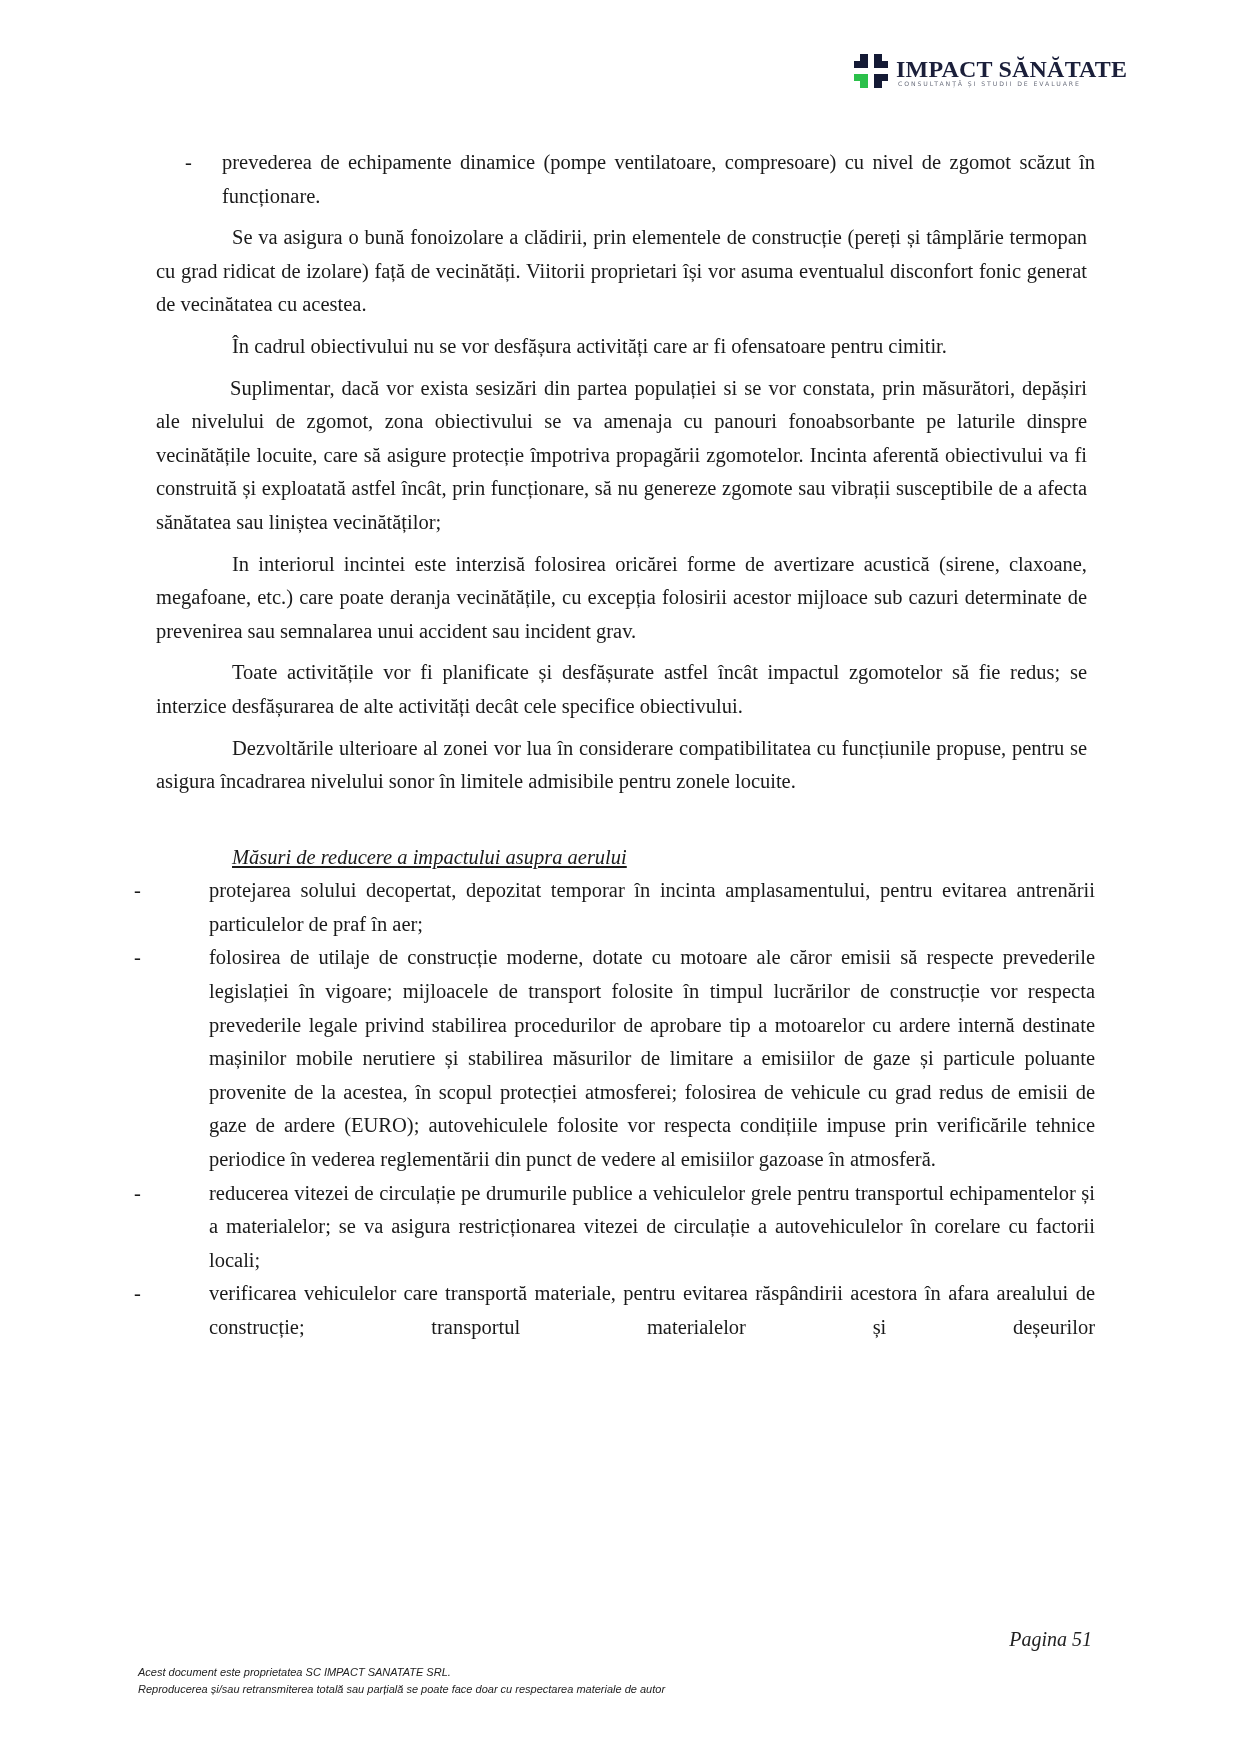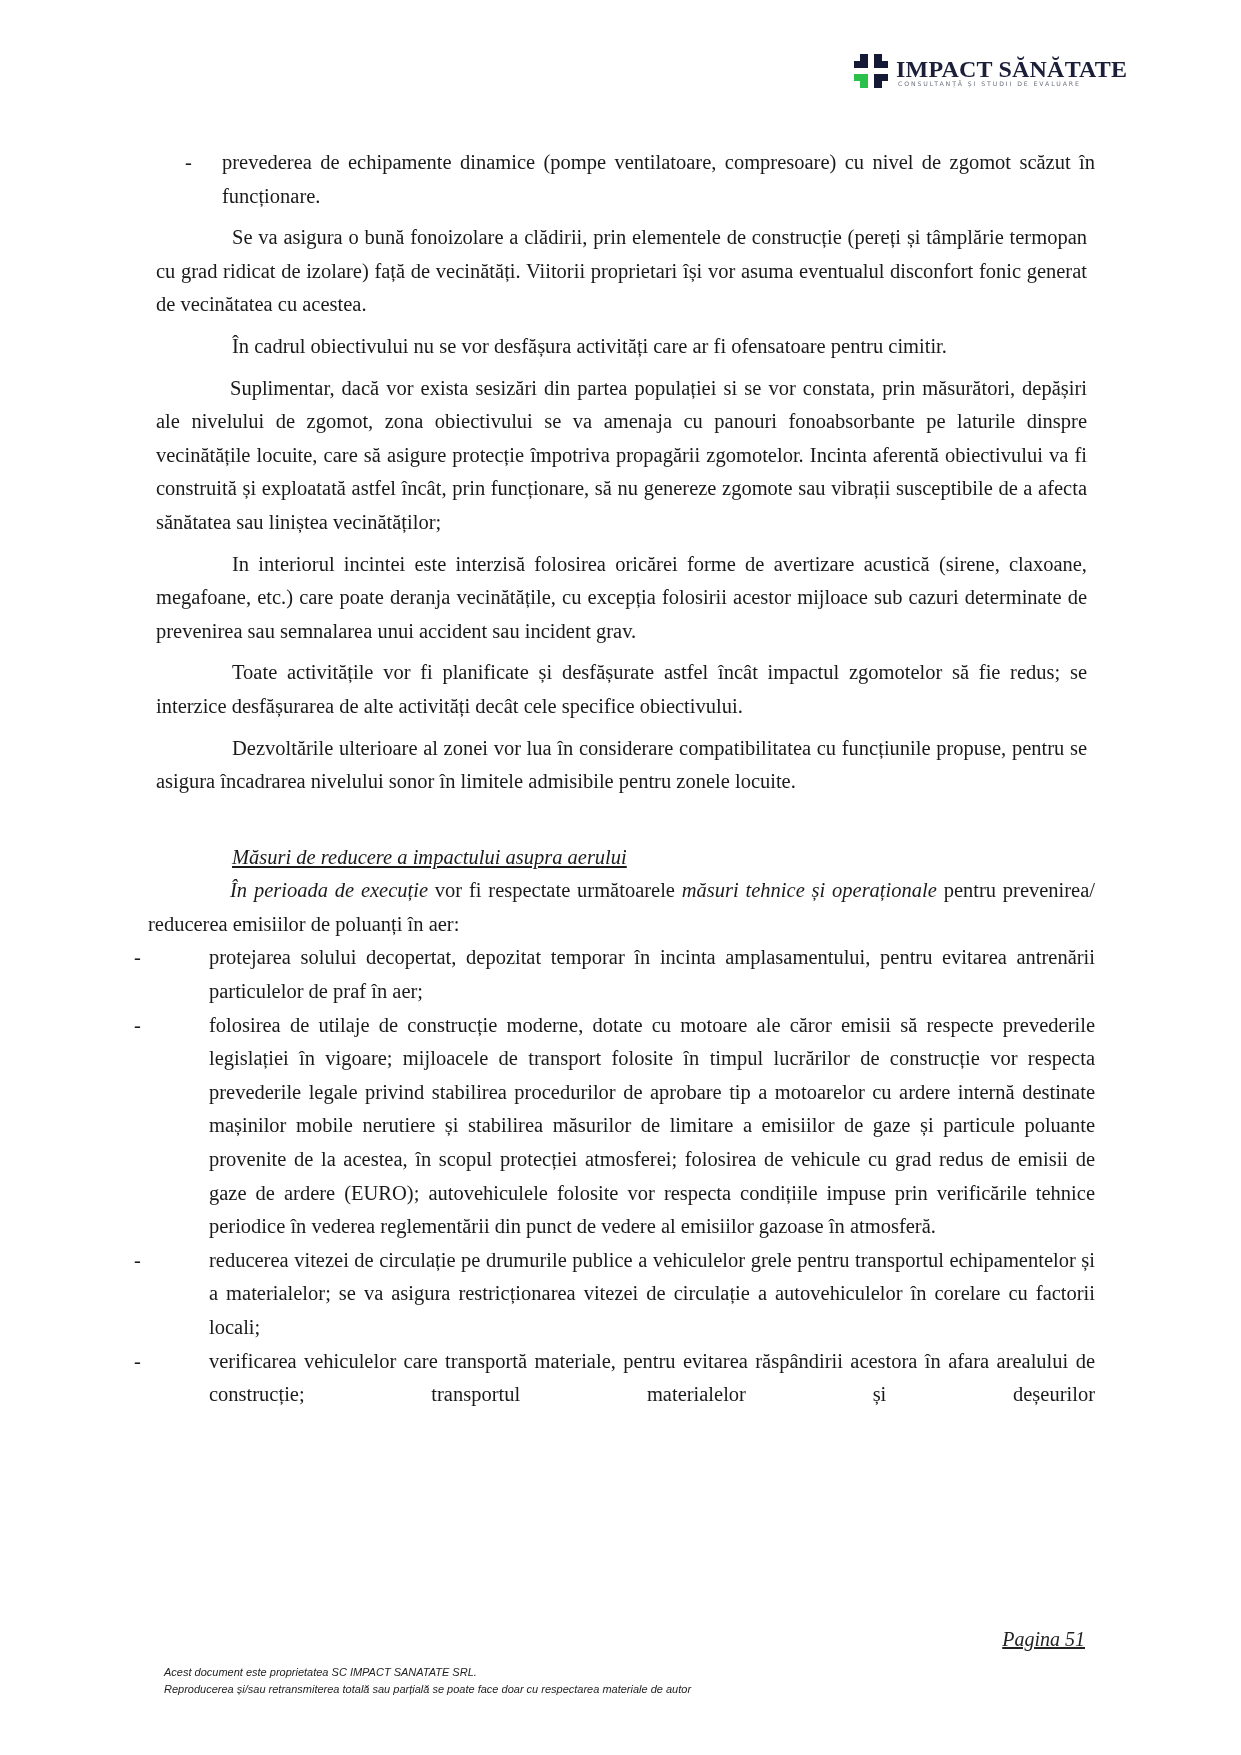--- a/index.html
+++ b/index.html
@@ -21,23 +21,23 @@
   .bullet { position: relative; padding-left: 75px; margin: 0; text-align: justify; }
   .bullet .dash { position: absolute; left: 0; top: 0; width: 40px; }
   .bullet.first { padding-left: 74px; }
   .bullet.first .dash { left: 37px; }
   .gap { height: 34px; }
   .heading { margin: 0; text-indent: 84px; font-style: italic; }
   .heading span { text-decoration: underline; text-align: center; }
   .intro { margin: 0; text-indent: 82px; text-align: justify; }
   .it { font-style: italic; }
 
-  .page-num { position: absolute; right: 156px; top: 1628px; font-family: "Liberation Serif", serif;
-              font-style: italic; font-size: 20px; color: #222; text-decoration: underline; }
-  .footer { position: absolute; left: 164px; top: 1664px; font-family: "Liberation Sans", sans-serif;
+  .page-num { position: absolute; right: 149px; top: 1628px; font-family: "Liberation Serif", serif;
+              font-style: italic; font-size: 20px; color: #222; }
+  .footer { position: absolute; left: 138px; top: 1664px; font-family: "Liberation Sans", sans-serif;
             font-style: italic; font-size: 11px; line-height: 16.5px; color: #222; }
   .footer div { white-space: nowrap; }
 </style>
 </head>
 <body>
 
 <div class="header-logo">
   <span class="logo-mark">
     <svg viewBox="0 0 38 38" xmlns="http://www.w3.org/2000/svg">
       <path d="M8 2 h8 v14 h-14 v-7 h6 z" fill="#141a35"></path>
@@ -60,21 +60,20 @@
   <p class="p indent-small">Suplimentar, dacă vor exista sesizări din partea populației  si se vor constata, prin măsurători, depășiri ale nivelului de zgomot, zona obiectivului se va amenaja cu panouri fonoabsorbante pe laturile dinspre vecinătățile locuite, care să asigure protecție împotriva propagării zgomotelor. Incinta aferentă obiectivului va fi construită și exploatată astfel încât, prin funcționare, să nu genereze zgomote sau vibrații susceptibile de a afecta sănătatea sau liniștea vecinătăților;</p>
   <p class="p">In interiorul incintei este interzisă folosirea oricărei forme de avertizare acustică (sirene, claxoane, megafoane, etc.) care poate deranja vecinătățile, cu excepția folosirii acestor mijloace sub cazuri determinate de prevenirea sau semnalarea unui accident sau incident grav.</p>
   <p class="p">Toate activitățile vor fi planificate și desfășurate astfel încât impactul zgomotelor să fie redus; se interzice desfășurarea de alte activități decât cele specifice obiectivului.</p>
   <p class="p">Dezvoltările ulterioare al zonei vor lua în considerare compatibilitatea cu funcțiunile propuse, pentru  se asigura încadrarea nivelului sonor în limitele admisibile pentru zonele locuite.</p>
 
   <div class="gap"></div>
 
   <p class="heading">
     <span>Măsuri de reducere a impactului asupra aerului</span>
   </p>
-  <p class="intro"><span class="it">În perioada de execuție</span><span> vor fi respectate următoarele </span><span class="it">măsuri tehnice și operaționale</span><span> pentru prevenirea/ reducerea emisiilor de poluanți în aer:</span></p>
 
   <div style="margin-left:-14px;">
     <p class="bullet">
       <span class="dash">-</span>
       <span>protejarea solului decopertat, depozitat temporar în incinta amplasamentului, pentru evitarea antrenării particulelor de praf în aer;</span>
     </p>
     <p class="bullet">
       <span class="dash">-</span>
       <span>folosirea de utilaje de construcție moderne, dotate cu motoare ale căror emisii să respecte  prevederile legislației în vigoare; mijloacele de transport folosite în timpul lucrărilor de construcție vor respecta prevederile legale privind stabilirea procedurilor de aprobare tip a motoarelor cu ardere internă destinate mașinilor mobile nerutiere și stabilirea măsurilor de limitare a emisiilor de gaze și particule poluante provenite de la acestea, în scopul protecției atmosferei;  folosirea de vehicule cu grad redus de emisii de gaze de ardere (EURO); autovehiculele folosite vor respecta condițiile impuse prin verificările tehnice periodice în vederea reglementării din punct de vedere al emisiilor gazoase în atmosferă.</span>
     </p>

